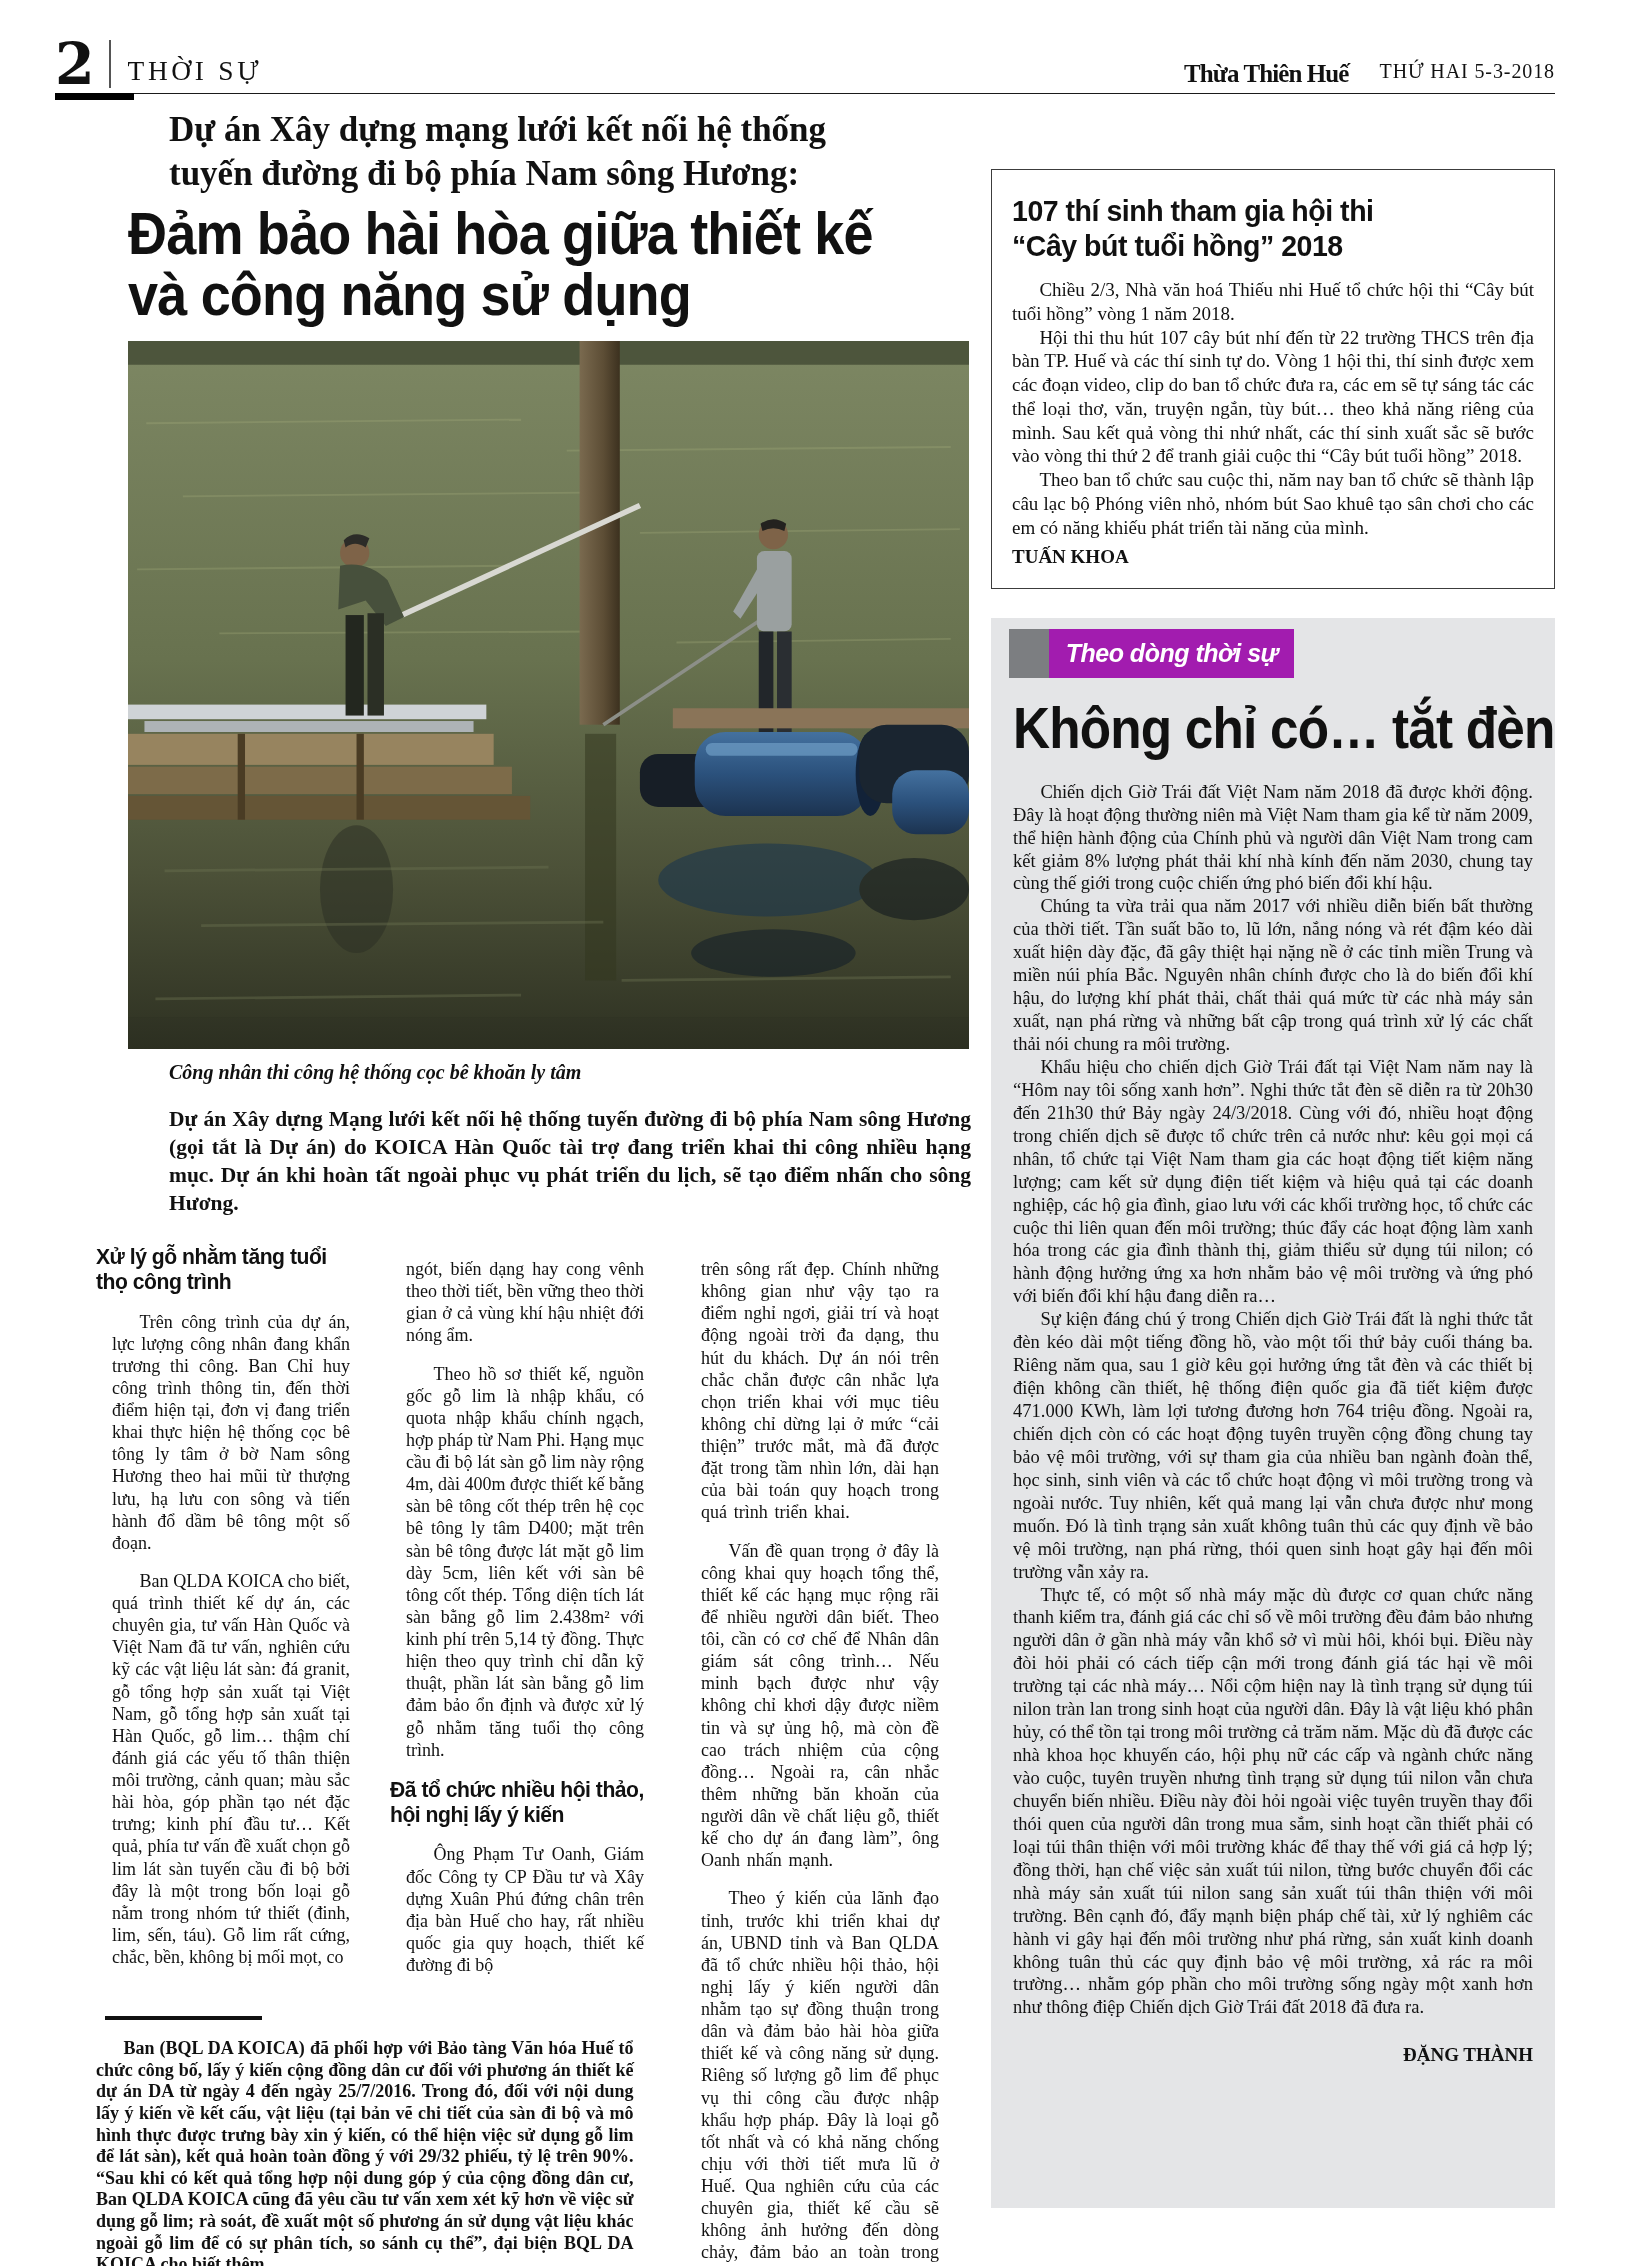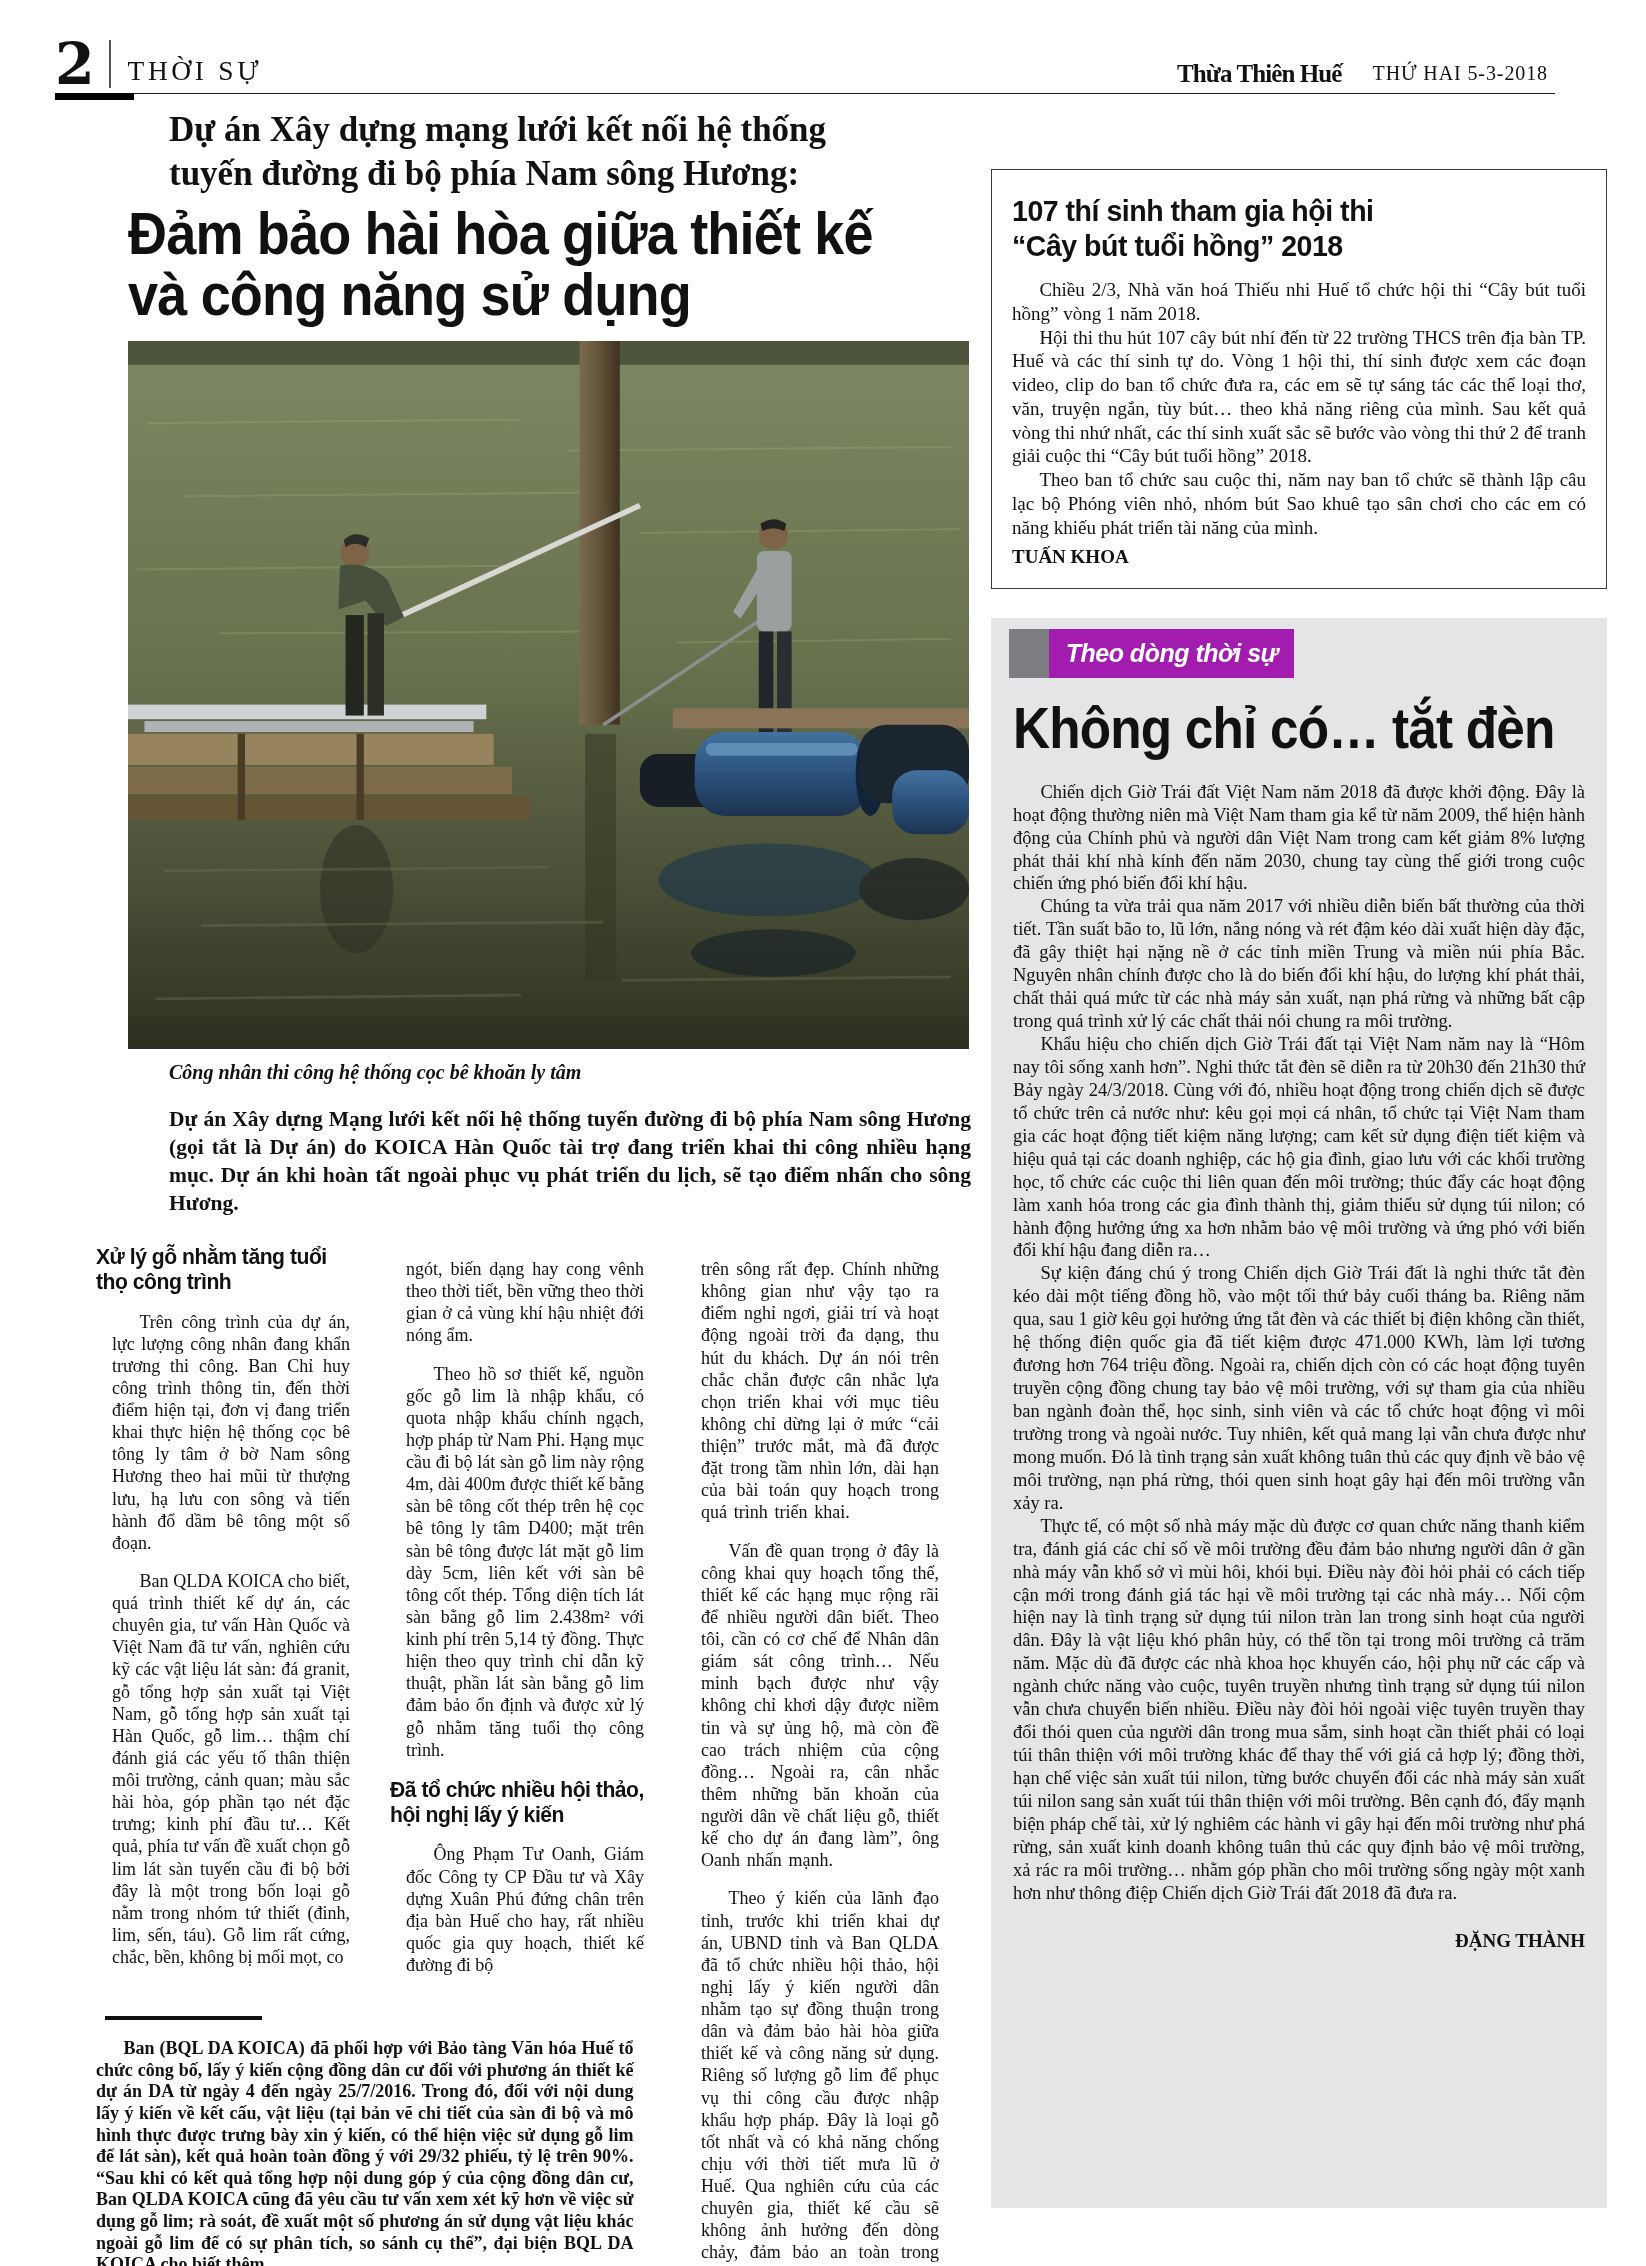--- a/index.html
+++ b/index.html
@@ -4,21 +4,21 @@
 <style>
   html,body{margin:0;padding:0;background:#ffffff;}
   body{width:1647px;height:2267px;position:relative;font-family:"Liberation Serif",serif;color:#111;}
 
   
   .pageheader{position:absolute;left:55px;top:33px;width:1500px;height:60px;border-bottom:1.8px solid #1a1a1a;}
   .ph-left{position:absolute;left:0;bottom:3.7px;display:flex;align-items:flex-end;gap:16.4px;}
   .pagenum{font:700 57px/0.9 "DejaVu Serif",serif;letter-spacing:-1.8px;}
   .ph-divider{width:1.8px;height:48px;background:#555;margin-bottom:1.8px;}
   .sectionname{font:400 27.4px/1 "Liberation Serif",serif;letter-spacing:3.7px;margin-bottom:3.7px;}
-  .ph-right{position:absolute;right:7px;bottom:7.3px;display:flex;align-items:center;gap:31px;}
+  .ph-right{position:absolute;right:0;bottom:7.3px;display:flex;align-items:flex-start;gap:31px;}
   .masthead{font:700 25px/1 "Liberation Serif",serif;letter-spacing:-0.9px;}
   .issuedate{font:400 20px/1 "Liberation Serif",serif;letter-spacing:0.9px;}
   .ph-thickbar{position:absolute;left:0;bottom:-7.3px;width:79px;height:7.3px;background:#000;}
 
   
   .leftmain{position:absolute;left:96px;top:102px;width:875px;}
   .kicker{margin:5.5px 0 5.5px 73px;font:700 35px/1.28 "Liberation Serif",serif;letter-spacing:0;}
   .headline{margin:5.5px 0 16.4px 32px;font-family:"Liberation Sans",sans-serif;font-weight:900;font-size:60px;line-height:1.02;letter-spacing:-0.9px;transform:scaleX(.9);transform-origin:left;white-space:nowrap;}
   .photo{margin-left:32px;width:841px;height:708px;display:block;background:#6d765a;}
   .caption{margin:11px 0 0 73px;font:italic 700 20px/1.2 "Liberation Serif",serif;}
@@ -33,21 +33,21 @@
   .p.noindent{text-indent:0;}
   .col3 .p{word-spacing:2.3px;}
   .note-rule{width:157px;height:3.7px;background:#111;margin:24px 0 18.3px 9.1px;}
   .note{margin:0 27.4px 0 0;font:700 18px/1.2 "Liberation Serif",serif;text-align:justify;text-indent:27.4px;}
   .note-endrule{width:84px;height:3.7px;background:#111;margin:14.6px 42px 0 auto;}
   .byline-wrap{margin-top:5.5px;text-align:right;}
   .byline-label{font:italic 700 18.3px/1.25 "Liberation Serif",serif;}
   .byline{font:700 19px/1.3 "Liberation Serif",serif;}
 
   
-  .rightcol{position:absolute;left:991px;top:169px;width:616px;}
+  .rightcol{position:absolute;left:991px;top:169px;width:564px;}
   .boxarticle{border:1.8px solid #3c3c3c;padding:24px 20px 16.4px 20px;background:#fff;box-sizing:border-box;}
   .boxheadline{margin:0 0 14.6px 0;font-family:"Liberation Sans",sans-serif;font-weight:900;font-size:30px;line-height:1.16;letter-spacing:-0.5px;transform:scaleX(.95);transform-origin:left;}
   .boxp{margin:0;font:19px/1.25 "Liberation Serif",serif;text-align:justify;text-indent:27.4px;}
   .boxbyline{margin:5.5px 0 1.8px 0;text-align:left;font:700 19px/1.3 "Liberation Serif",serif;}
 
   .graypanel{margin-top:29px;background:#e4e5e7;padding:9.1px 22px 101px 22px;box-sizing:border-box;min-height:1590px;}
   .badge{position:relative;margin:1.8px 0 22px -3.7px;width:285px;height:49px;background:#a21caf;display:flex;align-items:center;}
   .badge-square{width:40px;height:49px;background:#7c7e81;}
   .badge-label{flex:1;text-align:center;color:#fff;font:italic 700 25px/1 "Liberation Sans",sans-serif;letter-spacing:-0.5px;}
   .opheadline{margin:0 0 24px 0;font-family:"Liberation Sans",sans-serif;font-weight:900;font-size:57px;line-height:1;letter-spacing:-0.9px;transform:scaleX(.9);transform-origin:left;white-space:nowrap;}

